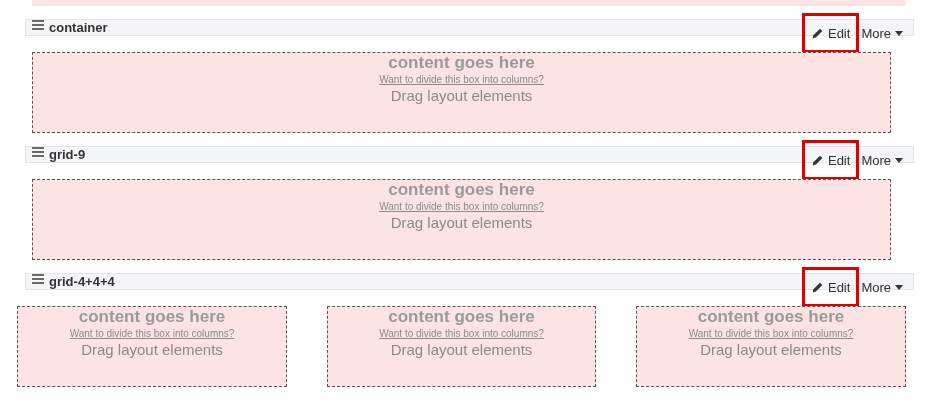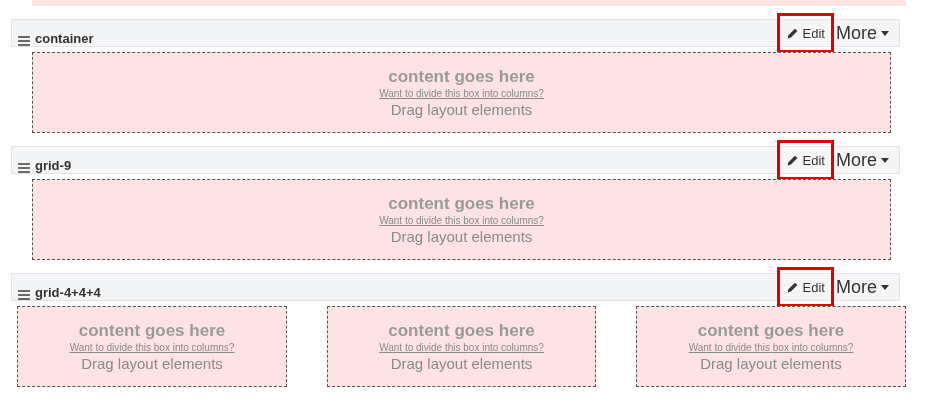--- a/index.html
+++ b/index.html
@@ -5,50 +5,50 @@
   * { box-sizing: border-box; margin: 0; padding: 0; }
   html, body { width: 935px; height: 419px; background: #ffffff; overflow: hidden; }
   body { font-family: "Liberation Sans", "DejaVu Sans", sans-serif; color: #333; position: relative; }
 
   .top-strip {
     position: absolute; left: 32px; top: 0; width: 874px; height: 6px;
     background: #fde3e3;
   }
 
   .row-header {
-    position: absolute; left: 11px; width: 889px; height: 28px;
+    position: absolute; left: 25px; width: 889px; height: 17px;
     background: #f4f5f7; border: 1px solid #e2e4e8;
-    display: flex; align-items: flex-end;
+    display: flex; align-items: flex-start;
   }
   .menu-icon {
     width: 12px; height: 10px; margin-left: 6px; margin-right: 5px;
     display: flex; flex-direction: column; justify-content: space-between;
   }
   .menu-icon span { display: block; height: 2px; background: #6a6a6a; }
   .row-title { font-size: 13px; font-weight: bold; color: #333; }
 
   .actions {
     position: absolute; right: 10px; top: 0; height: 26px;
     display: flex; align-items: center;
   }
   .edit-btn {
     position: relative; display: flex; align-items: center; gap: 4px;
     font-size: 13px; color: #333; padding: 0 6px; height: 40px;
     border: 3px solid #e00000; margin-right: 2px;
   }
   .pencil { width: 13px; height: 13px; }
-  .more-btn { display: flex; align-items: center; gap: 4px; font-size: 18px; color: #333; }
+  .more-btn { display: flex; align-items: center; gap: 4px; font-size: 13px; color: #333; }
   .caret {
     width: 0; height: 0; border-left: 4.5px solid transparent;
     border-right: 4.5px solid transparent; border-top: 5px solid #333;
   }
 
   .drop-box {
     position: absolute; background: #fde3e3; border: 1px dashed #555;
-    display: flex; flex-direction: column; align-items: center; justify-content: center;
+    display: flex; flex-direction: column; align-items: center; 
     text-align: center;
   }
   .drop-title { font-size: 17px; font-weight: bold; color: #9a9a9a; line-height: 20px; }
   .drop-sub { font-size: 10px; color: #8a8a8a; line-height: 14px; text-decoration: underline; }
   .drop-hint { font-size: 15px; color: #8a8a8a; line-height: 17px; }
 </style>
 </head>
 <body>
 
 <div class="top-strip"></div>

